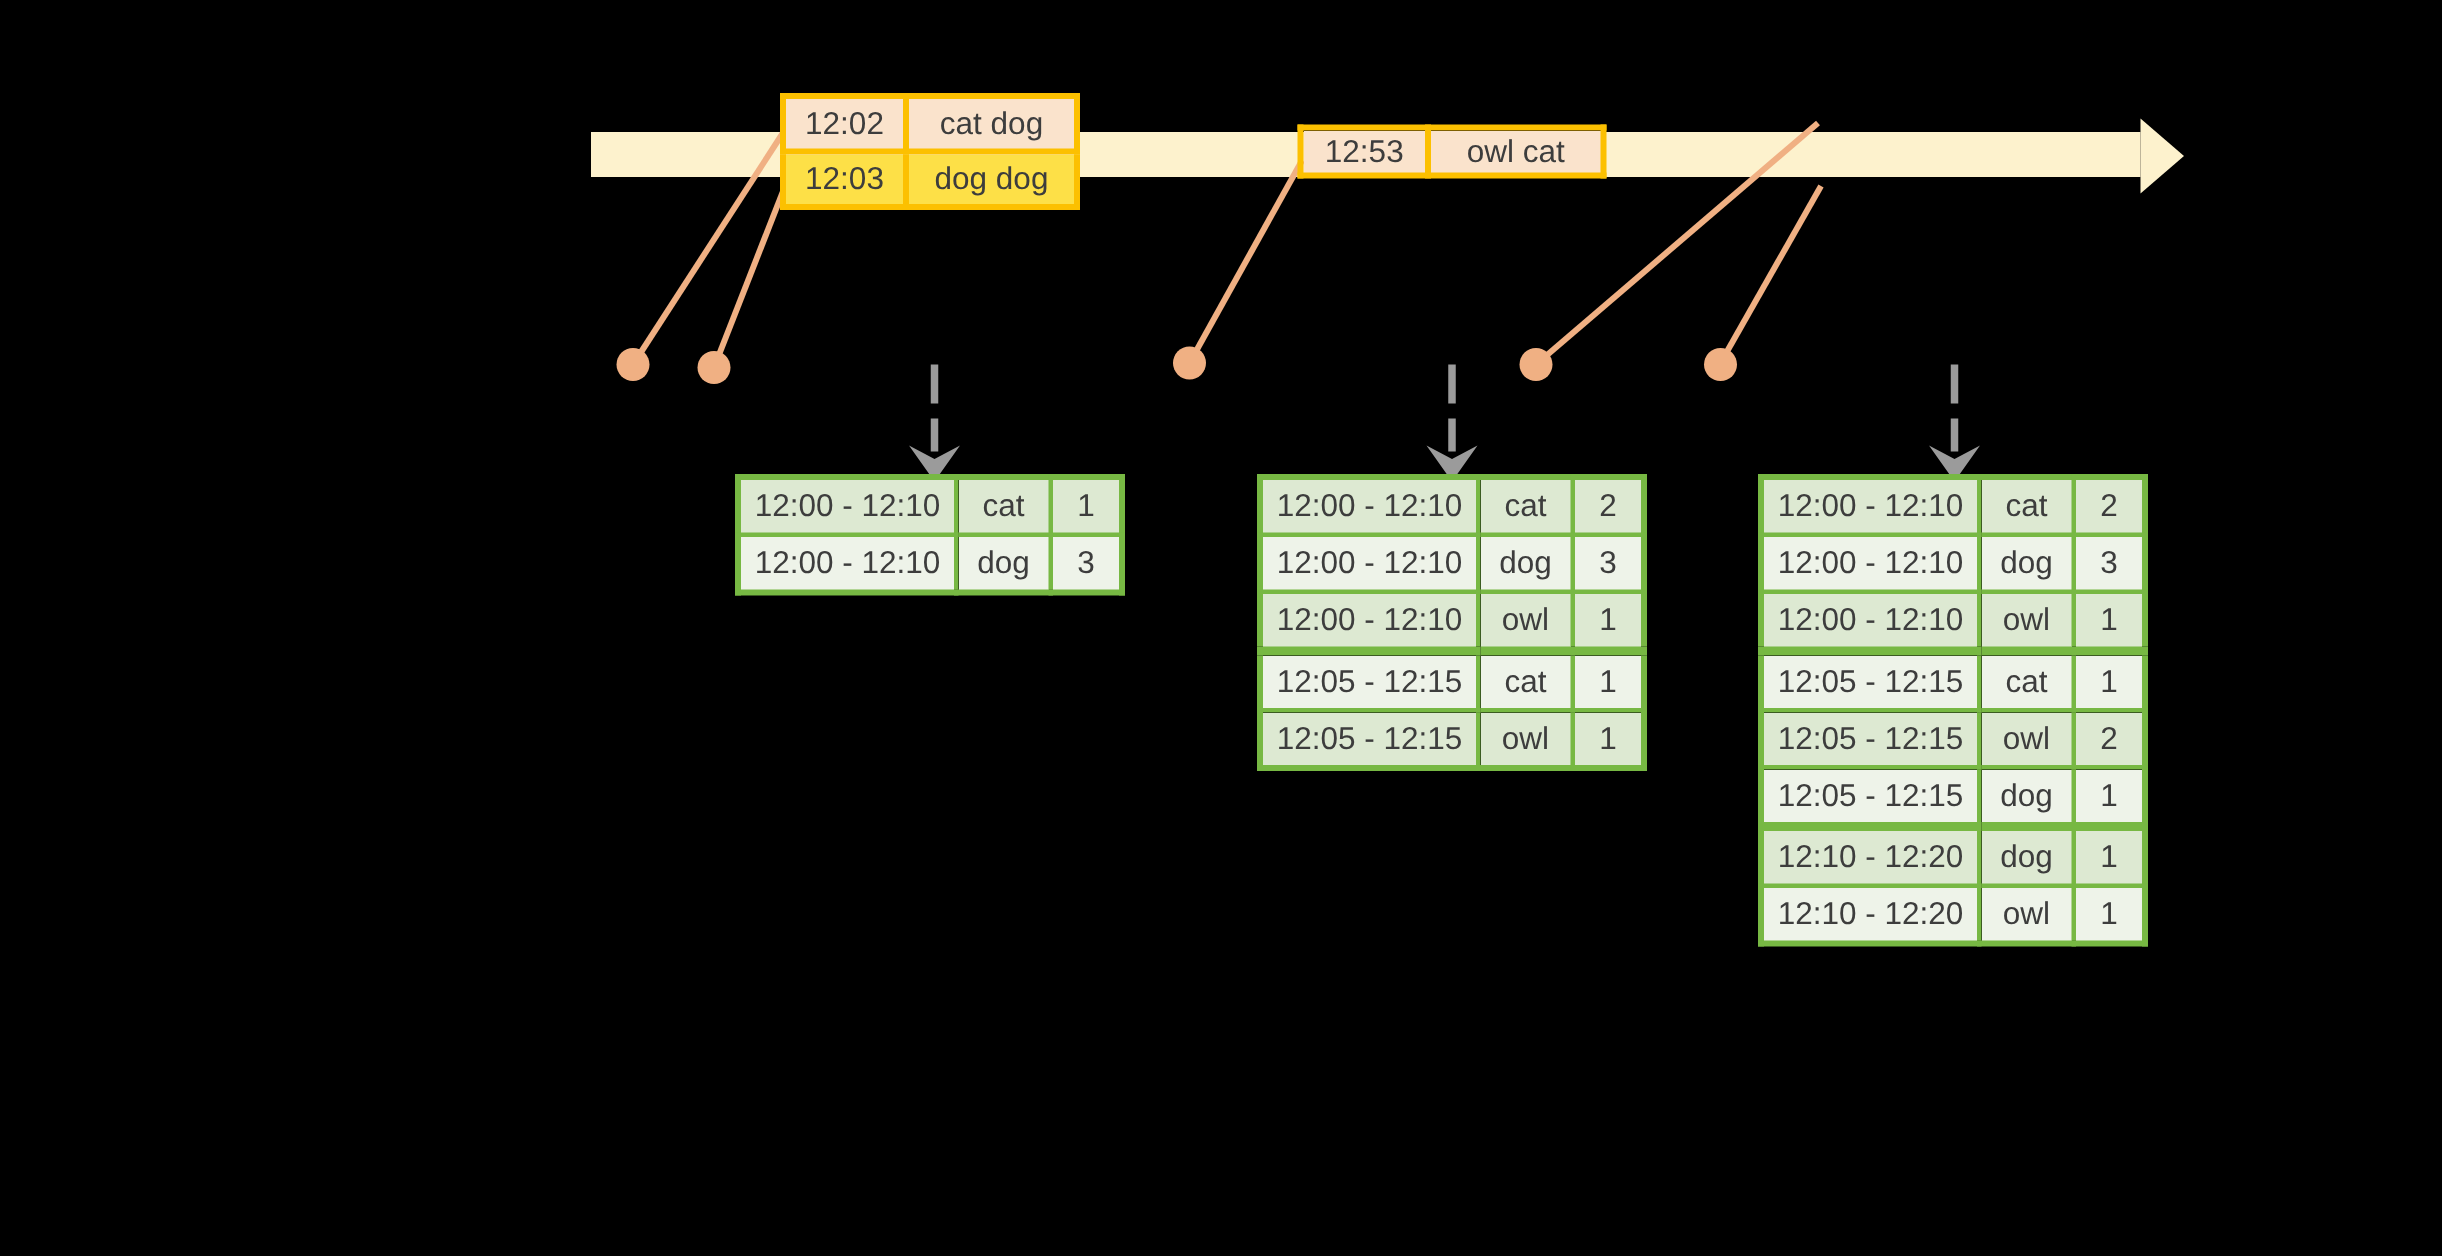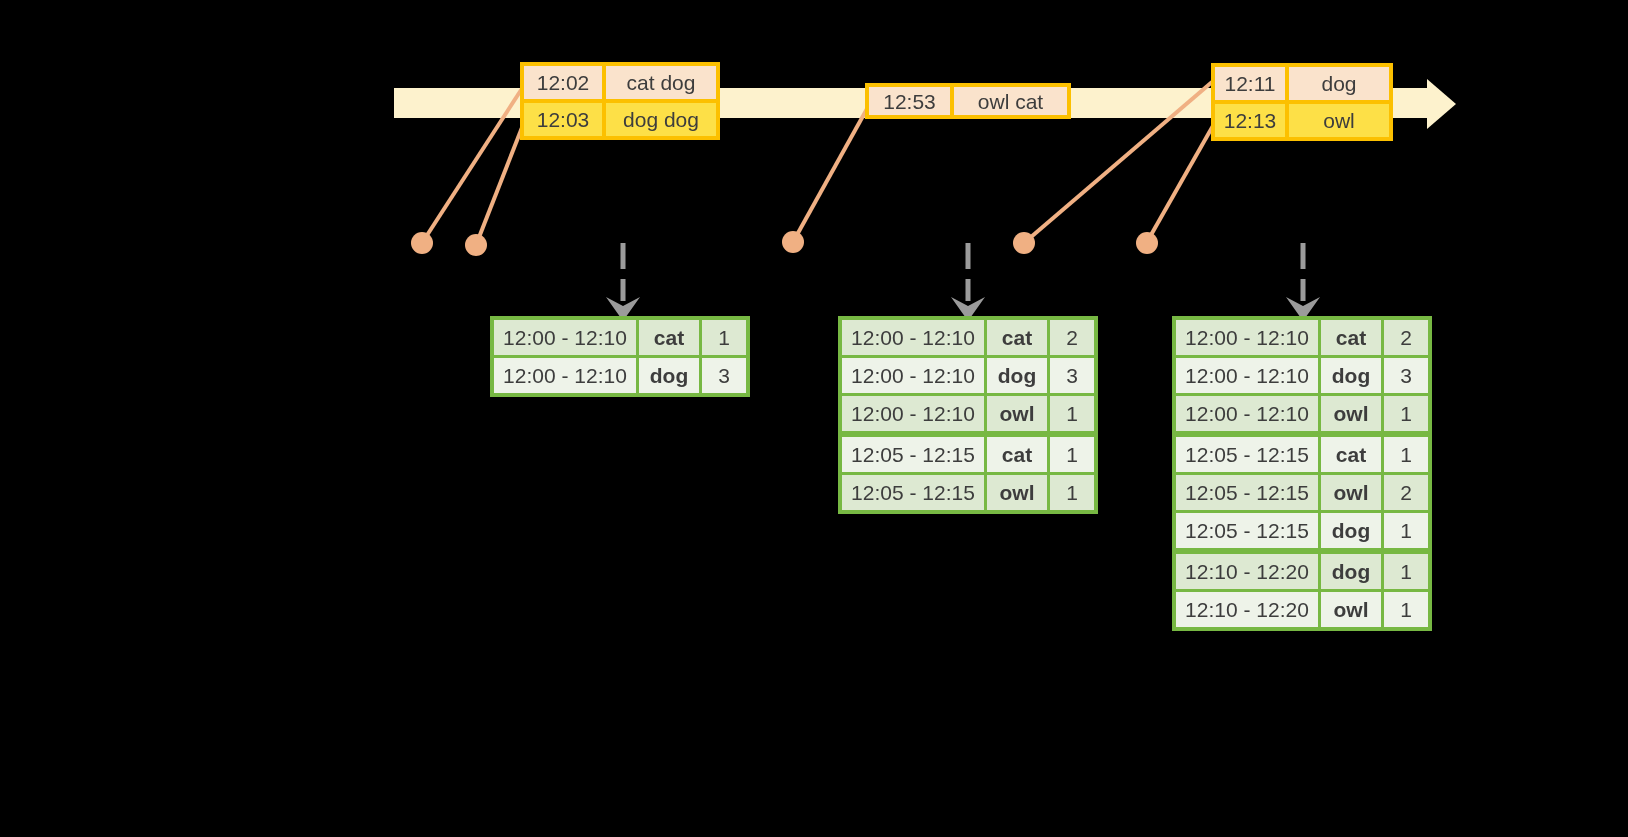--- a/index.html
+++ b/index.html
@@ -42,21 +42,21 @@
   #event-table-3 .col-time{width:70px;}
   #event-table-3 .col-words{width:100px;}
 
   
   .result-table{border:4px solid #77b843;padding-left:16px;}
   .result-table td{border:3px solid #77b843;height:35px;}
   .result-table tr.row-dark td{background:#dde9d2;}
   .result-table tr.row-light td{background:#eef3e9;}
   .result-table tr.group-start td{border-top-width:6px;}
   .result-table .col-window{width:142px;}
-  .result-table .col-word{width:60px;font-weight:bold;}
+  .result-table .col-word{width:60px;}
   .result-table .col-count{width:44px;}
   #result-table-1{left:490px;top:316px;}
   #result-table-2{left:838px;top:316px;}
   #result-table-3{left:1172px;top:316px;}
 </style>
 </head>
 <body>
 
 <div class="canvas">
 
@@ -100,32 +100,20 @@
 
   <table id="event-table-2" class="event-table">
     <tbody>
         <tr class="row-dark">
       <td class="col-time">12:53</td>
       <td class="col-words">owl cat</td>
     </tr>
   </tbody>
     </table>
 
-  <table id="event-table-3" class="event-table">
-    <tbody>
-        <tr class="row-dark">
-      <td class="col-time">12:11</td>
-      <td class="col-words">dog</td>
-    </tr>
-    <tr class="row-light">
-      <td class="col-time">12:13</td>
-      <td class="col-words">owl</td>
-    </tr>
-  </tbody>
-    </table>
 
   <table id="result-table-1" class="result-table">
     <tbody>
         <tr class="row-dark">
       <td class="col-window">12:00 - 12:10</td>
       <td class="col-word">cat</td>
       <td class="col-count">1</td>
     </tr>
     <tr class="row-light">
       <td class="col-window">12:00 - 12:10</td>

